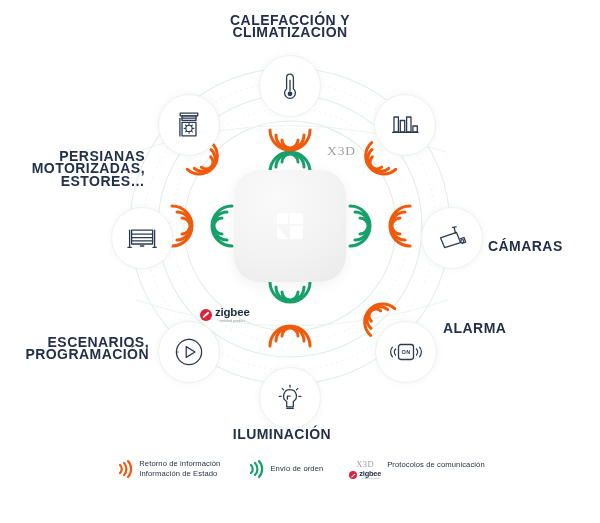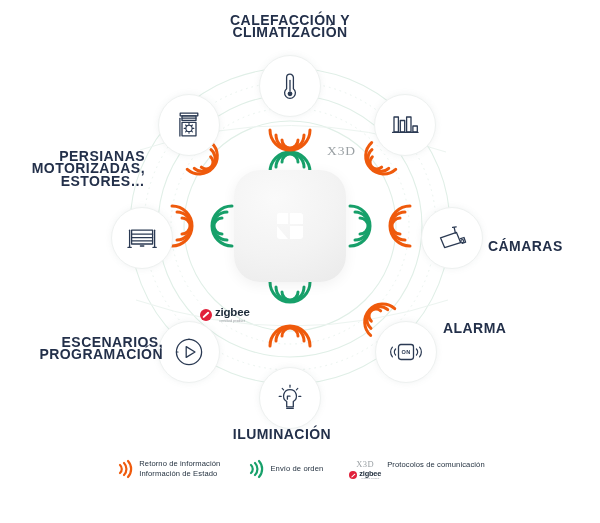--- a/index.html
+++ b/index.html
@@ -310,21 +310,21 @@
   <div class="node" style="left:158px;top:321px;">
     <svg width="34" height="34" viewBox="0 0 34 34">
       <circle cx="17" cy="17" r="12.6" fill="none" stroke="#2b3a53" stroke-width="1.3"></circle>
       <path d="M14.2 11.6 L23 17 L14.2 22.4 Z" fill="none" stroke="#2b3a53" stroke-width="1.3" stroke-linejoin="round"></path>
       <g stroke="#2b3a53" stroke-width="1.1" stroke-linecap="round">
         <line x1="4.4" y1="17" x2="6.0" y2="17"></line>
         <line x1="16.2" y1="4.4" x2="17.8" y2="4.4"></line>
       </g>
     </svg>
   </div>
-  <div class="label r" style="left:38px;top:336px;width:125px;">ESCENARIOS,
+  <div class="label r" style="left:24px;top:336px;width:125px;">ESCENARIOS,
 PROGRAMACIÓN</div>
 
   <div class="node" style="left:111px;top:207px;">
     <svg width="34" height="28" viewBox="0 0 34 28">
       <g stroke="#2b3a53" stroke-width="1.3" fill="none" stroke-linejoin="round" stroke-linecap="round">
         <path d="M6.6 6.2 h21 v13.8 h-21 z"></path>
         <line x1="6.6" y1="10.2" x2="27.6" y2="10.2"></line>
         <line x1="6.6" y1="13.6" x2="27.6" y2="13.6"></line>
         <line x1="6.6" y1="16.9" x2="27.6" y2="16.9"></line>
         <line x1="4.6" y1="6.2" x2="4.6" y2="23.4"></line>

